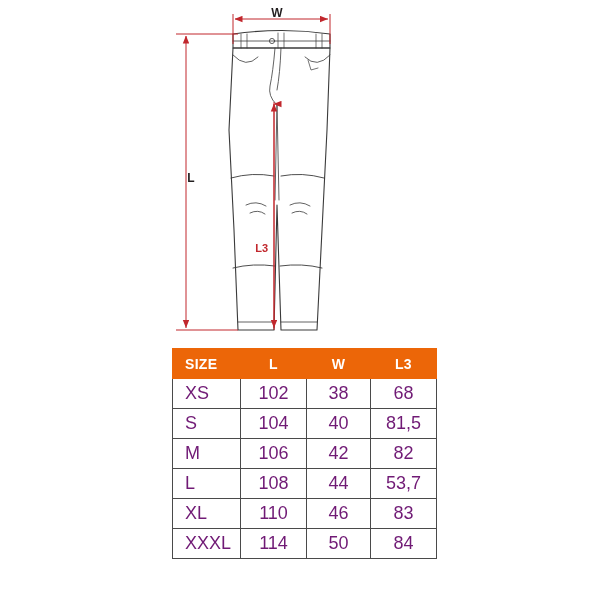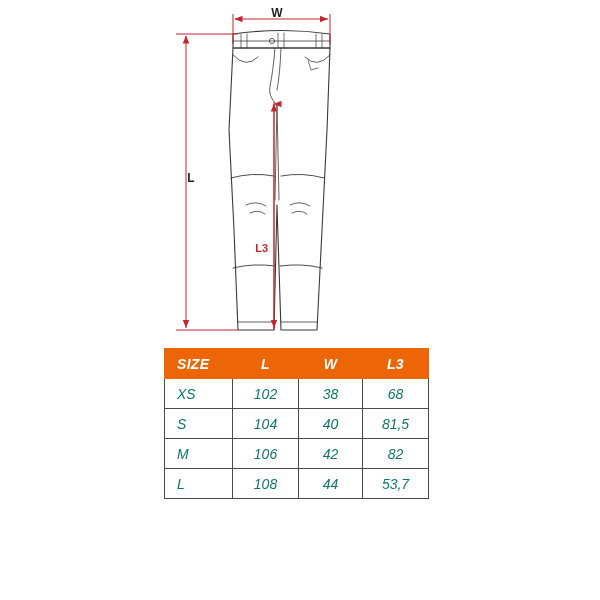--- a/index.html
+++ b/index.html
@@ -29,35 +29,34 @@
     width: 600px;
     height: 348px;
   }
   #drawing svg {
     display: block;
   }
 
   
   #size-table {
     position: absolute;
-    left: 164px;
+    left: 172px;
     top: 348px;
     width: 264px;
     border-collapse: collapse;
     table-layout: fixed;
-    font-style: italic;
   }
   #size-table th,
   #size-table td {
     border: 1px solid #4a4a4a;
     height: 29px;
     text-align: center;
     vertical-align: middle;
-    font-size: 14px;
-    color: #0f766e;
+    font-size: 18px;
+    color: #701a75;
     padding: 0;
   }
   #size-table thead th {
     background: #ec6608;
     color: #ffffff;
     font-weight: bold;
     font-size: 14px;
     letter-spacing: 0.3px;
     border-color: #ec6608;
   }
@@ -184,16 +183,28 @@
         <td>106</td>
         <td>42</td>
         <td>82</td>
       </tr>
       <tr>
         <td class="col-size">L</td>
         <td>108</td>
         <td>44</td>
         <td>53,7</td>
       </tr>
+      <tr>
+        <td class="col-size">XL</td>
+        <td>110</td>
+        <td>46</td>
+        <td>83</td>
+      </tr>
+      <tr>
+        <td class="col-size">XXXL</td>
+        <td>114</td>
+        <td>50</td>
+        <td>84</td>
+      </tr>
     </tbody>
   </table>
 
 </div>
 
 </body></html>

